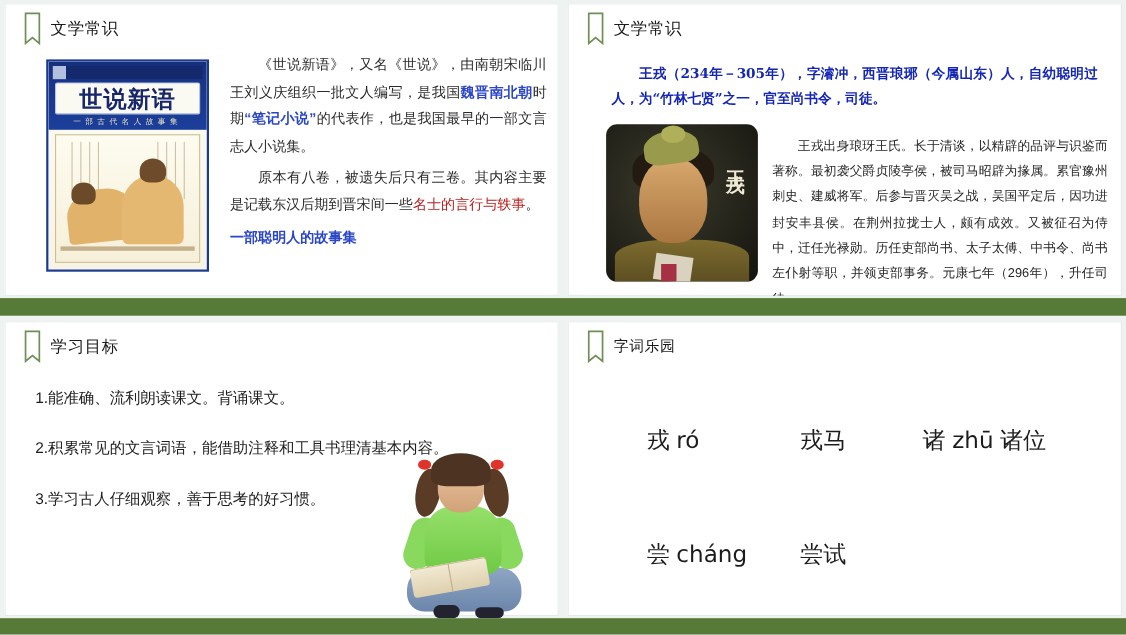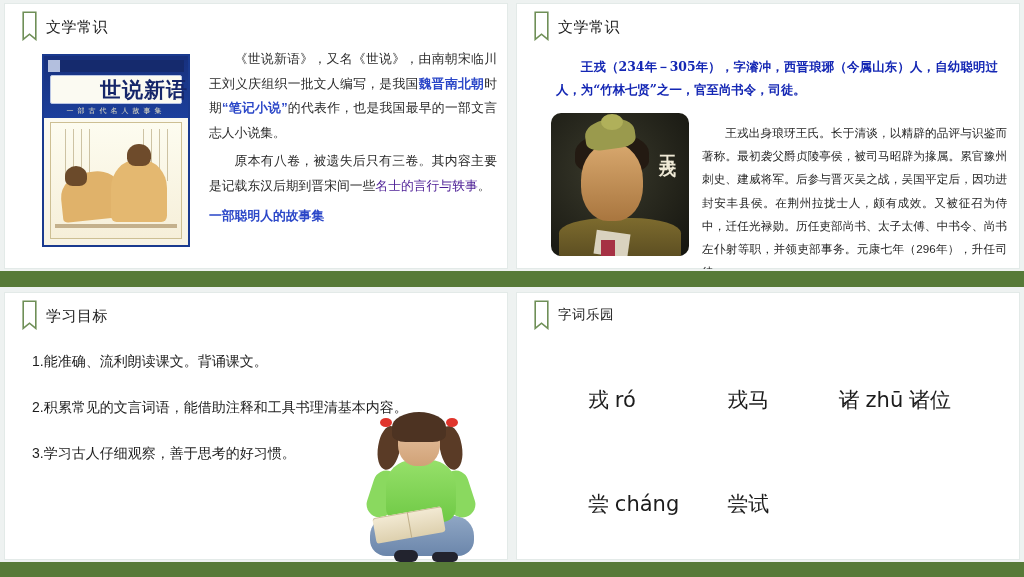--- a/index.html
+++ b/index.html
@@ -42,21 +42,21 @@
     background:linear-gradient(#fdfdf6,#f7f3e4);
     overflow:hidden;
   }
   .book-top{position:absolute;left:0;top:0;width:100%;height:62px;
     background:linear-gradient(#17307d,#1c3f9b);}
   .book-topstrip{position:absolute;left:4px;top:4px;right:4px;height:12px;
     background:#15296a;opacity:.85;}
   .book-topstrip:after{content:"";position:absolute;left:0;top:0;width:12px;height:100%;background:#cfd8ef;}
   .book-plaque{position:absolute;left:6px;top:19px;right:6px;height:27px;
     background:#fbfaf2;border:1px solid #b9c5e4;border-radius:2px;}
-  .book-title{position:absolute;left:0;right:0;top:20px;text-align:right;
+  .book-title{position:absolute;left:0;right:0;top:20px;text-align:center;
     font-family:Liberation Sans, sans-serif;font-weight:bold;
     font-size:21px;color:#16266a;letter-spacing:1px;z-index:3;}
   .book-sub{position:absolute;left:0;right:0;top:50px;text-align:center;
     font-size:7px;color:#e8e2c4;letter-spacing:4px;z-index:3;}
   .book-art{position:absolute;left:6px;top:66px;right:6px;bottom:6px;
     background:linear-gradient(#fdfcf0,#f6efd9);border:1px solid #cdbf93;overflow:hidden;}
   .fig{position:absolute;border-radius:40% 40% 12% 12%;}
   .fig-a{left:10px;bottom:18px;width:60px;height:48px;background:#e0b26a;
     border-radius:50% 40% 8% 8%;transform:rotate(-6deg);}
   .fig-a-head{position:absolute;left:14px;bottom:52px;width:22px;height:20px;
@@ -66,21 +66,21 @@
   .fig-b-head{position:absolute;right:30px;bottom:72px;width:24px;height:22px;
     background:#6e4b2b;border-radius:50% 50% 35% 35%;}
   .ground{position:absolute;left:4px;right:4px;bottom:10px;height:4px;background:#9a7b4a;opacity:.55;}
   .seal{position:absolute;left:62%;top:28%;width:9px;height:22px;background:#b13126;opacity:.9;}
   .vcol{position:absolute;top:6px;width:1px;height:52px;background:#b9ab84;opacity:.7;}
 
   .tl-text{position:absolute;left:205px;top:44px;width:288px;
     font-size:12.8px;line-height:1.92;color:#2b2b2b;text-align:justify;}
   .tl-text p{margin:0 0 4px 0;text-indent:2em;}
   .tl-text p.noindent{text-indent:0;margin-top:6px;}
-  .bl{color:#4c1d95;font-family:Liberation Serif, serif;}
+  .bl{color:#b91c1c;font-family:Liberation Serif, serif;}
   .bl-b{color:#2b47c8;font-weight:bold;}
 
   
   .tr-lead{position:absolute;left:40px;top:53px;width:442px;
     font-family:"DejaVu Serif","Liberation Serif",serif;
     font-size:12.4px;line-height:1.85;color:#1427b4;font-weight:bold;
     text-indent:2em;text-align:justify;}
   .portrait{position:absolute;left:35px;top:110px;width:138px;height:143px;
     border-radius:10px;overflow:hidden;
     background:radial-gradient(circle at 42% 40%,#3a3a2c 0%,#23231a 60%,#14140f 100%);}

